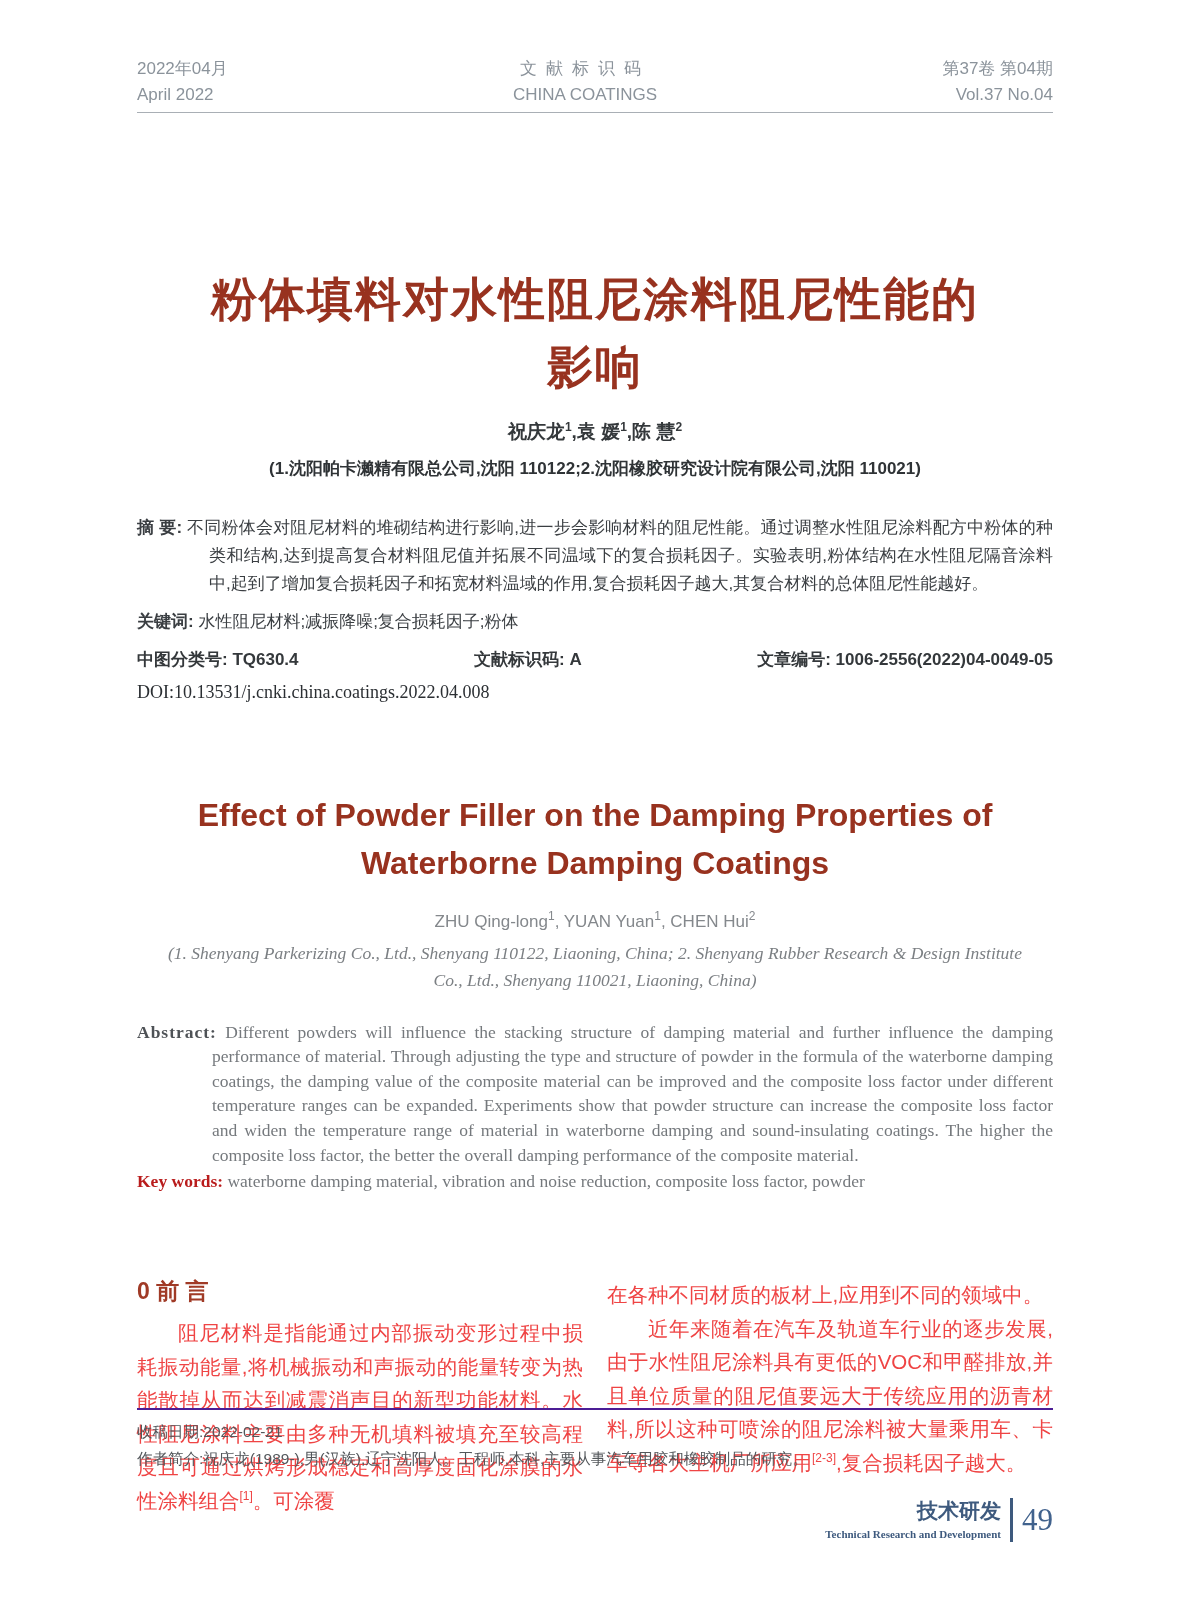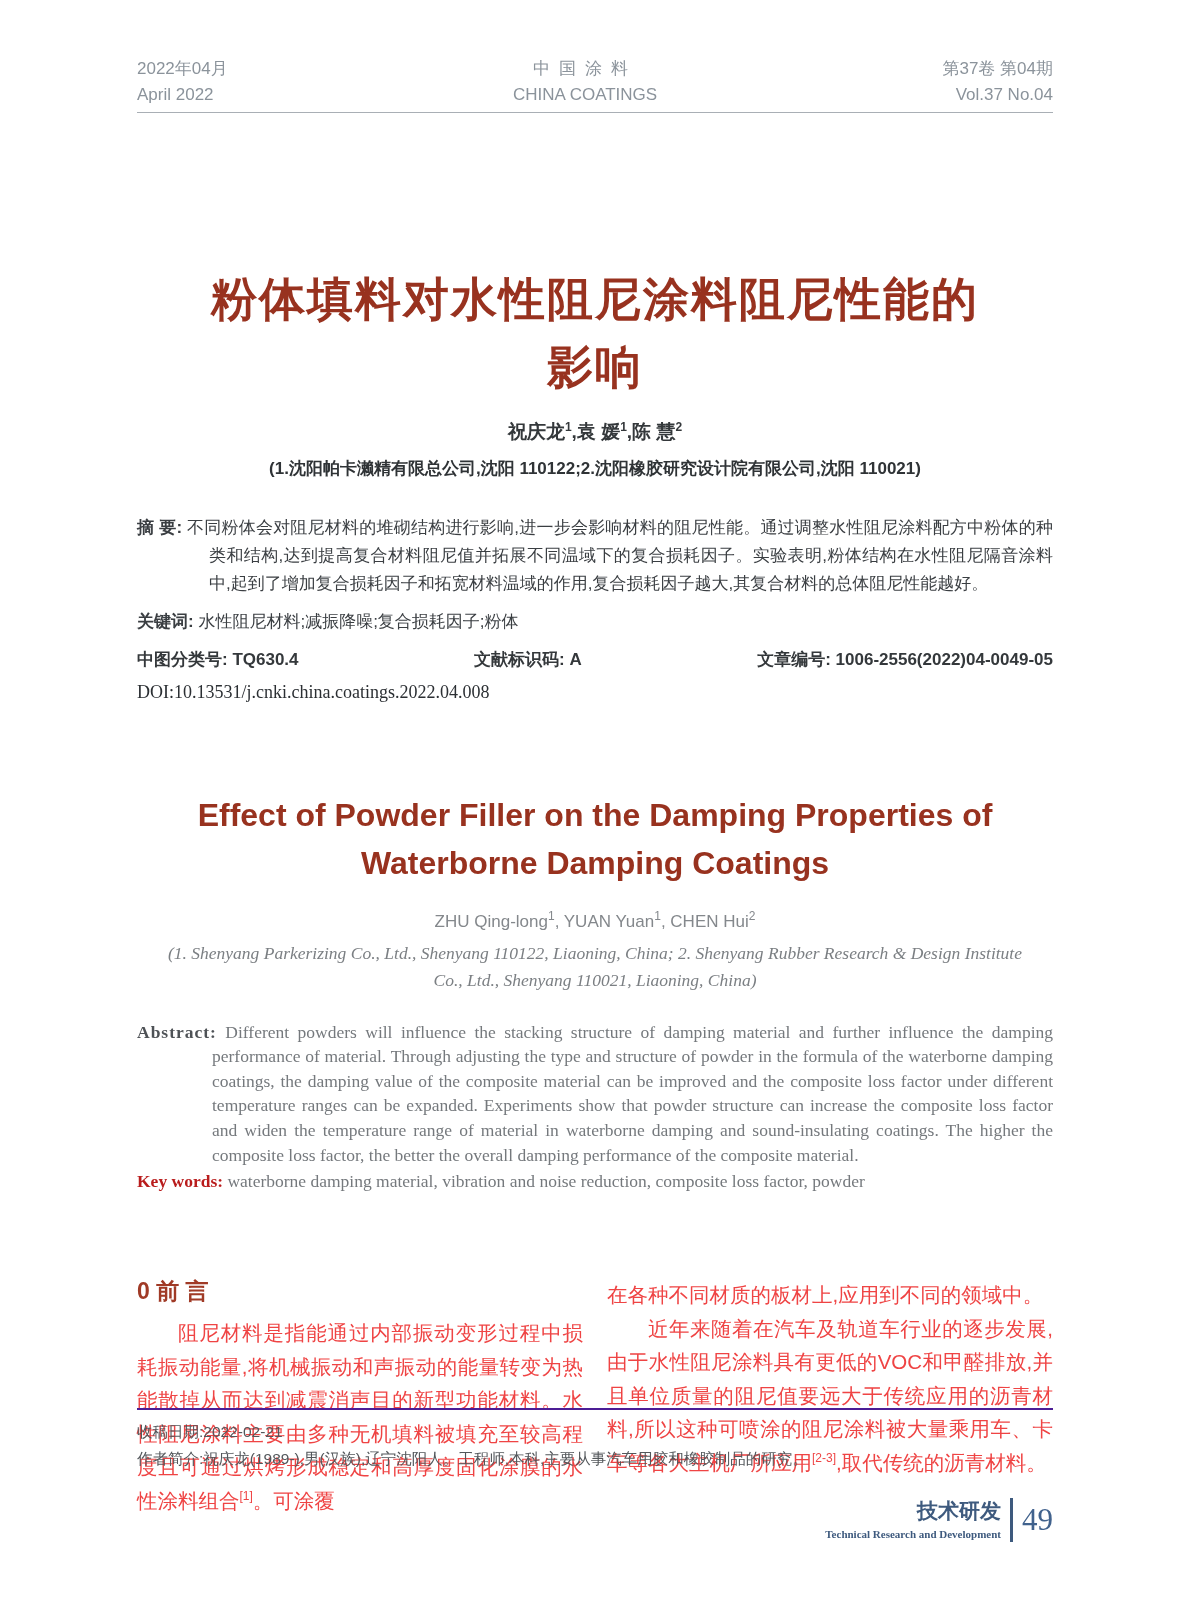--- a/index.html
+++ b/index.html
@@ -73,21 +73,21 @@
 <body>
 
 <div class="page">
 
   <div class="runhead">
     <div class="cell left">
       <div>2022年04月</div>
       <div>April 2022</div>
     </div>
     <div class="cell center">
-      <div class="jname-cn">中国涂料</div>
+      <div class="jname-cn">文献标识码</div>
       <div>CHINA COATINGS</div>
     </div>
     <div class="cell right">
       <div>第37卷 第04期</div>
       <div>Vol.37  No.04</div>
     </div>
   </div>
 
   <h1 class="title-cn" style="margin-bottom:0;">
     <span>粉体填料对水性阻尼涂料阻尼性能的</span><br>
@@ -145,21 +145,21 @@
   <div class="columns">
     <div class="col col-left">
       <div class="sec-head">0  前  言</div>
       <div class="para indent" style="margin-top:10px;">
         <span>阻尼材料是指能通过内部振动变形过程中损耗振动能量,将机械振动和声振动的能量转变为热能散掉从而达到减震消声目的新型功能材料。水性阻尼涂料主要由多种无机填料被填充至较高程度且可通过烘烤形成稳定和高厚度固化涂膜的水性涂料组合</span><sup>[1]</sup><span>。可涂覆</span>
       </div>
     </div>
     <div class="col col-right">
       <div class="para">在各种不同材质的板材上,应用到不同的领域中。</div>
       <div class="para indent">
-        <span>近年来随着在汽车及轨道车行业的逐步发展,由于水性阻尼涂料具有更低的VOC和甲醛排放,并且单位质量的阻尼值要远大于传统应用的沥青材料,所以这种可喷涂的阻尼涂料被大量乘用车、卡车等各大主机厂所应用</span><sup>[2-3]</sup><span>,取代传统的沥青材料。</span>
+        <span>近年来随着在汽车及轨道车行业的逐步发展,由于水性阻尼涂料具有更低的VOC和甲醛排放,并且单位质量的阻尼值要远大于传统应用的沥青材料,所以这种可喷涂的阻尼涂料被大量乘用车、卡车等各大主机厂所应用</span><sup>[2-3]</sup><span>,复合损耗因子越大。</span>
       </div>
     </div>
   </div>
 
   <div class="footnote">
     <div>收稿日期:2022-02-21</div>
     <div>作者简介:祝庆龙(1989-),男(汉族),辽宁沈阳人。工程师,本科,主要从事汽车用胶和橡胶制品的研究。</div>
   </div>
 
   <div class="badge">

